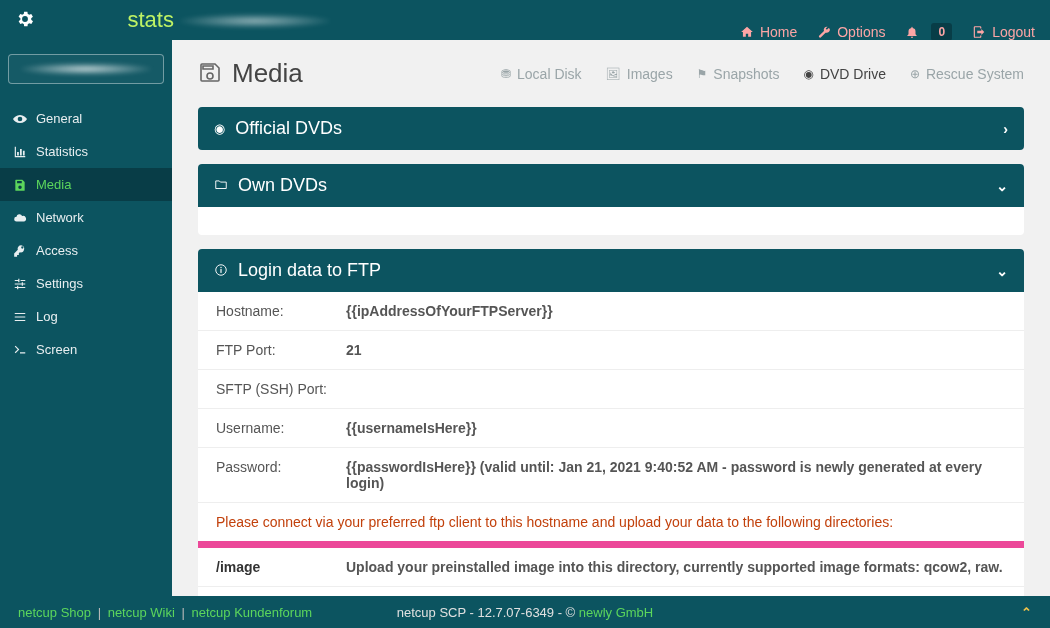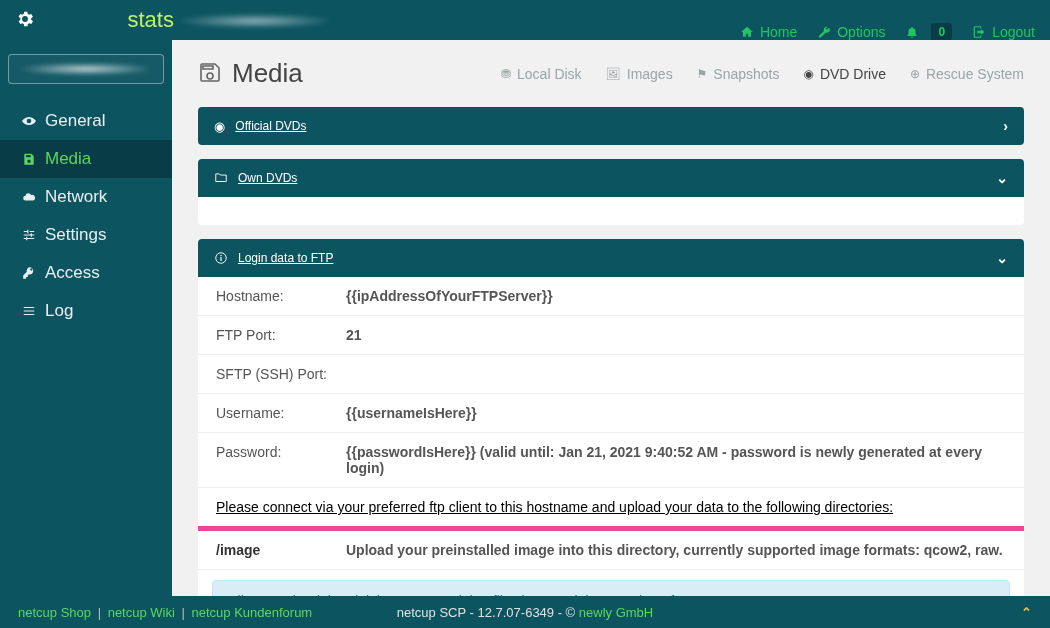--- a/index.html
+++ b/index.html
@@ -7,55 +7,55 @@
     
     .topbar { height: 40px; background: #0c5460; display: flex; align-items: center; padding: 0 15px; color: #fff; }
     .logo { display: flex; align-items: center; font-size: 13px; line-height: 1.1; margin-right: 30px; }
     .logo-icon { margin-right: 4px; font-size: 18px; }
     .logo-text { display: flex; flex-direction: column; align-items: flex-start; gap: 47px; }
     .logo-sub { font-size: 9px; opacity: 0.9; letter-spacing: 0.3px; }
     .logo-main { font-size: 15px; font-weight: 600; line-height: 0.9; }
     .topbar-title { font-size: 22px; font-weight: 500; color: #bef264; }
     .topbar-title-blur { display: inline-block; width: 150px; height: 14px; background: radial-gradient(ellipse, rgba(255,255,255,0.55), rgba(255,255,255,0) 75%); border-radius: 8px; vertical-align: middle; filter: blur(2px); }
     .topbar-spacer { flex: 1; }
-    .topbar-link { color: #22c55e; margin-left: 20px; display: inline-flex; align-items: center; cursor: pointer; font-size: 14px; margin-top: 24px; }
+    .topbar-link { color: #fca5a5; margin-left: 20px; display: inline-flex; align-items: center; cursor: pointer; font-size: 14px; margin-top: 24px; }
     .topbar-link .ticon { margin-right: 6px; font-size: 13px; }
     .badge { background: #083d47; padding: 2px 7px; border-radius: 3px; font-size: 12px; margin-left: 6px; font-weight: 600; }
 
     .layout { display: flex; height: 560px; }
     .sidebar { width: 172px; background: #0c5460; padding-top: 14px; }
     .sidebar-server { margin: 0 8px 18px 8px; height: 30px; border: 1px solid rgba(255,255,255,0.4); border-radius: 4px; background: rgba(255,255,255,0.04); display: flex; align-items: center; justify-content: center; }
     .sidebar-server-blur { width: 130px; height: 12px; background: radial-gradient(ellipse, rgba(255,255,255,0.75), rgba(255,255,255,0) 75%); border-radius: 6px; filter: blur(2px); }
-    .side-item { display: flex; align-items: center; padding: 9px 19px; color: #e8eef0; cursor: pointer; font-size: 17px; }
+    .side-item { display: flex; align-items: center; padding: 9px 10px; color: #e8eef0; cursor: pointer; font-size: 13px; }
     .side-item.active { background: #083d47; color: #5cd65c; }
     .side-item .sicon { width: 20px; margin-right: 6px; font-size: 13px; display: inline-flex; justify-content: center; }
 
     .content { flex: 1; background: #f1f1f1; padding: 18px 26px; overflow-y: auto; }
     .page-header-row { display: flex; align-items: center; margin-bottom: 18px; }
     .page-title-wrap { display: flex; align-items: center; color: #444; }
     .page-title-wrap .phicon { font-size: 22px; margin-right: 10px; color: #666; }
     .page-title-wrap h1 { font-size: 26px; font-weight: 400; }
     .subnav { flex: 1; text-align: right; }
     .subnav a { display: inline-flex; align-items: center; margin-left: 20px; font-size: 14px; color: #9aa5a8; cursor: pointer; }
     .subnav a.active { color: #444; font-weight: 500; }
     .subnav a .snicon { margin-right: 6px; font-size: 12px; }
 
     .panel { background: #fff; border-radius: 4px; margin-bottom: 14px; overflow: hidden; }
     .panel-header { background: #0c5460; color: #fff; padding: 11px 16px; display: flex; align-items: center; cursor: pointer; }
     .panel-header .phicon2 { margin-right: 10px; font-size: 13px; }
-    .panel-header .phtitle { flex: 1; font-size: 12px; text-decoration: underline; }
+    .panel-header .phtitle { flex: 1; font-size: 18px; }
     .panel-header .phchevron { font-size: 14px; font-weight: 700; }
     .panel-body-empty { height: 28px; }
     .panel-body { padding: 0; }
     .kv-row { display: flex; padding: 11px 18px; border-bottom: 1px solid #eee; font-size: 14px; color: #555; }
     .kv-row:last-child { border-bottom: none; }
     .kv-key { width: 130px; }
     .kv-val { flex: 1; font-weight: bold; }
     .kv-bold { font-weight: 700; color: #333; }
-    .note-row { padding: 11px 18px; border-bottom: 5px solid #ec4899; font-size: 14px; color: #000000; text-decoration: underline; }
+    .note-row { padding: 11px 18px; border-bottom: 7px solid #ec4899; font-size: 14px; color: #c2410c; }
     .info-callout { margin: 10px 14px 14px 14px; background: #d9edf7; color: #31708f; padding: 12px 16px; border-radius: 4px; font-size: 14px; border: 1px solid #bce8f1; }
 
     .footer { position: absolute; bottom: 0; left: 0; right: 0; height: 28px; background: #0c5460; color: #e0e0e0; font-size: 13px; display: flex; align-items: center; padding: 16px 18px; }
     .footer a { color: #5cd65c; }
     .footer .fsep { color: #bbb; margin: 0 3px; }
     .footer .fcenter { position: absolute; left: 50%; transform: translateX(-50%); }
     .footer .fright { margin-left: auto; color: #f0c24a; font-weight: 700; cursor: pointer; }
 
     svg.ic { width: 14px; height: 14px; fill: currentColor; vertical-align: -2px; }
     svg.ic-lg { width: 20px; height: 20px; }
@@ -112,59 +112,75 @@
       <div class="sidebar-server-blur"></div>
     </div>
     <div class="side-item">
       <span class="sicon">
           <svg class="ic" viewBox="0 0 24 24">
             <path d="M12 5C6 5 1.7 9 0 12c1.7 3 6 7 12 7s10.3-4 12-7c-1.7-3-6-7-12-7Zm0 11a4 4 0 1 1 4-4 4 4 0 0 1-4 4Z"></path>
           </svg>
         </span>
       <span>General</span>
     </div>
+    <div class="side-item">
+      <span class="sicon">
+          <svg class="ic" viewBox="0 0 24 24">
+            <path d="M3 3h2v18H3Zm0 16h18v2H3ZM7 12h3v6H7Zm5-5h3v11h-3Zm5 3h3v8h-3Z"></path>
+          </svg>
+        </span>
+      <span>Statistics</span>
+    </div>
     <div class="side-item active">
       <span class="sicon">
           <svg class="ic" viewBox="0 0 24 24">
             <path d="M5 3h11l4 4v14a1 1 0 0 1-1 1H5a1 1 0 0 1-1-1V4a1 1 0 0 1 1-1Zm2 2v4h8V5Zm5 8a3 3 0 1 0 3 3 3 3 0 0 0-3-3Z"></path>
           </svg>
         </span>
       <span>Media</span>
     </div>
     <div class="side-item">
       <span class="sicon">
           <svg class="ic" viewBox="0 0 24 24">
             <path d="M19 18H6a4 4 0 0 1 0-8 5 5 0 0 1 9.6-1.5A4.5 4.5 0 0 1 19 18Z"></path>
           </svg>
         </span>
       <span>Network</span>
     </div>
     <div class="side-item">
       <span class="sicon">
           <svg class="ic" viewBox="0 0 24 24">
+            <path d="M14 2a6 6 0 0 0-5.7 8L2 16.3V22h5v-3h3v-3l1.7-1.7A6 6 0 1 0 14 2Zm2 6a2 2 0 1 1 2-2 2 2 0 0 1-2 2Z"></path>
+          </svg>
+        </span>
+      <span>Access</span>
+    </div>
+    <div class="side-item">
+      <span class="sicon">
+          <svg class="ic" viewBox="0 0 24 24">
             <path d="M3 5h6V3h2v6H9V7H3Zm10 0h8v2h-8Zm-10 6h12v2H3Zm14 0h4v2h-4v2h-2v-6h2ZM3 17h4v2H3Zm6 0h12v2H9v2H7v-6h2Z"></path>
           </svg>
         </span>
       <span>Settings</span>
     </div>
     <div class="side-item">
       <span class="sicon">
           <svg class="ic" viewBox="0 0 24 24">
-            <path d="M14 2a6 6 0 0 0-5.7 8L2 16.3V22h5v-3h3v-3l1.7-1.7A6 6 0 1 0 14 2Zm2 6a2 2 0 1 1 2-2 2 2 0 0 1-2 2Z"></path>
-          </svg>
-        </span>
-      <span>Access</span>
-    </div>
-    <div class="side-item">
-      <span class="sicon">
-          <svg class="ic" viewBox="0 0 24 24">
             <path d="M3 5h18v2H3Zm0 6h18v2H3Zm0 6h18v2H3Z"></path>
           </svg>
         </span>
       <span>Log</span>
+    </div>
+    <div class="side-item">
+      <span class="sicon">
+          <svg class="ic" viewBox="0 0 24 24">
+            <path d="M3 6l5 5-5 5 1.4 1.4L10.8 11 4.4 4.6Zm9 10h9v2h-9Z"></path>
+          </svg>
+        </span>
+      <span>Screen</span>
     </div>
   </div>
 
   <div class="content">
     <div class="page-header-row">
       <div class="page-title-wrap">
         <span class="phicon"><svg class="ic" style="width:24px;height:24px" viewBox="0 0 24 24">
               <path d="M4 4h13l4 4v12a1 1 0 0 1-1 1H4a1 1 0 0 1-1-1V5a1 1 0 0 1 1-1Zm1 2v3h10V6Zm7 7a3 3 0 1 0 3 3 3 3 0 0 0-3-3Z" fill="none" stroke="currentColor" stroke-width="1.6"></path>
             </svg></span>
         <h1>Media</h1>

